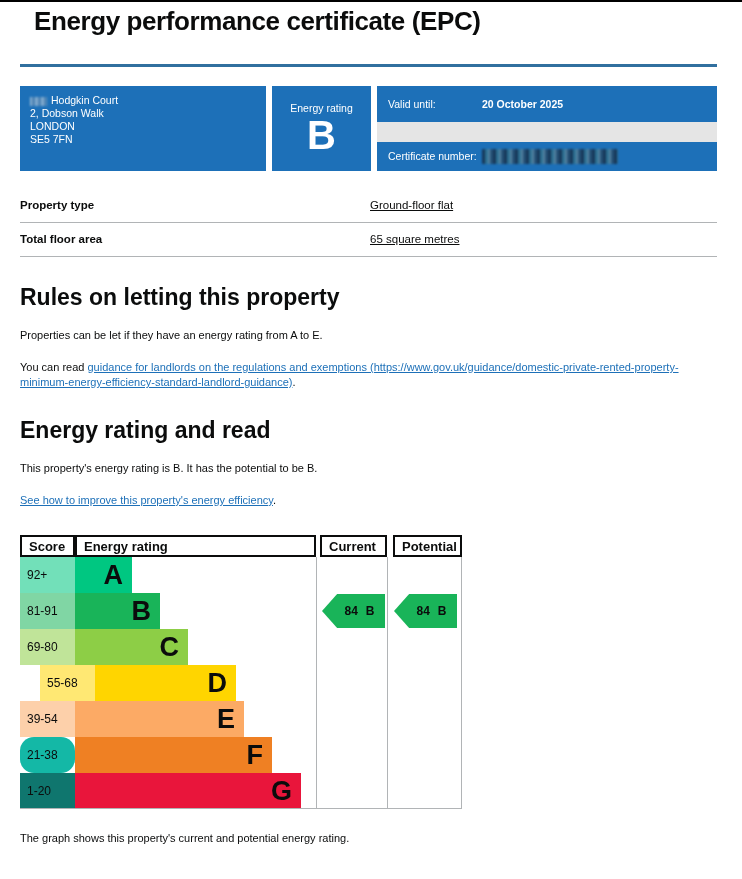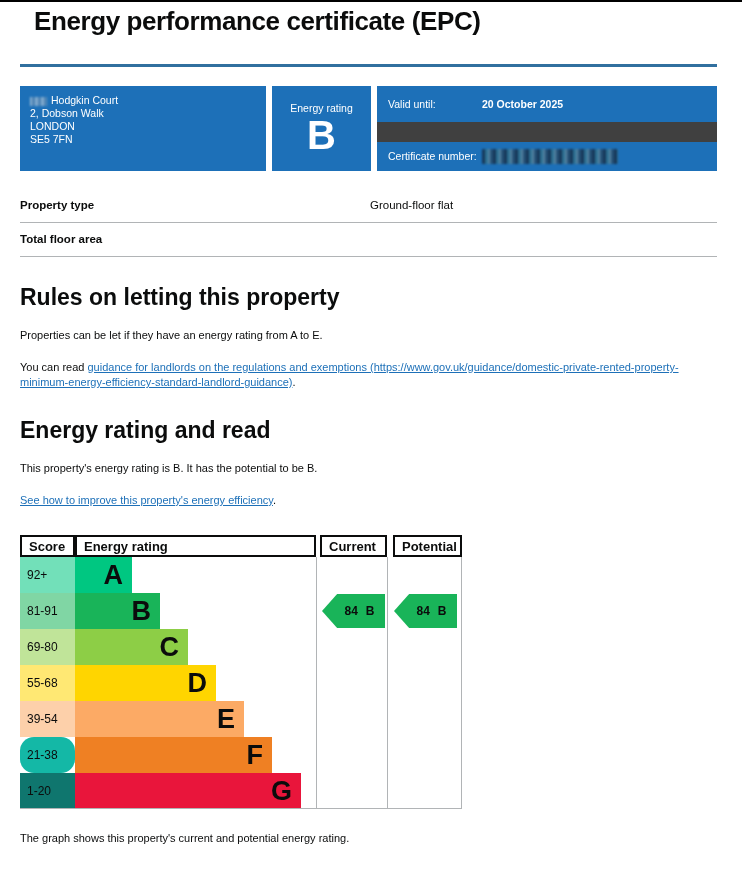--- a/index.html
+++ b/index.html
@@ -20,37 +20,37 @@
   .addr-box { width:246px; padding:8px 10px; font-size:10.5px; line-height:13px; }
   .addr-line { white-space:nowrap; }
   .redact-sm {
     display:inline-block; width:17px; height:9px; margin-right:4px; vertical-align:middle;
     background:repeating-linear-gradient(90deg,#9dbdd8 0 2px,#4d7fae 2px 4px,#6e9cc4 4px 6px);
     filter:blur(1px); opacity:.85;
   }
   .rating-box { width:99px; display:flex; flex-direction:column; align-items:center; justify-content:center; }
   .rating-label { font-size:10.5px; }
   .rating-letter { font-size:40px; font-weight:bold; line-height:1.05; }
-  .valid-box { flex:1; display:flex; flex-direction:column; gap:20px; background:#404040; }
+  .valid-box { flex:1; display:flex; flex-direction:column; gap:20px; background:#e5e5e5; }
   .valid-row { background:#1d70b8; color:#fff; display:flex; align-items:center; padding-left:11px; font-size:10.5px; }
   .valid-top { flex:11; }
   .valid-bottom { flex:9; }
   .v-label { width:94px; line-height:12px; }
   .v-value { font-weight:bold; }
   .redact-lg {
     width:136px; height:15px; border-radius:1px;
     background:repeating-linear-gradient(90deg,#16324f 0 3px,#2e6f8e 3px 6px,#5e87a0 6px 8px,#274e70 8px 11px);
     filter:blur(1.2px); opacity:.9;
   }
 
   
   .prop-table { margin-top:18px; }
   .prop-row { display:flex; border-bottom:1px solid #b1b4b6; padding:10px 0 11px; font-size:11.5px; }
   .prop-label { width:350px; font-weight:bold; }
-  .prop-value { flex:1; }
+  .prop-value { flex:1;text-decoration:underline; }
 
   h2.section { font-size:23px; font-weight:bold; margin:27px 0 0; }
   p.body { font-size:11px; margin:17px 0 0; line-height:15px; }
   .link { color:#1d70b8; text-decoration:underline; cursor:pointer;text-align:center; }
 
   
   .chart { position:relative; width:442px; height:274px; margin-top:27px; }
   .hdr { position:absolute; top:0; height:22px; border:2px solid #0b0c0c; font-weight:bold; font-size:13px;
          display:flex; align-items:center; padding-left:7px; background:#fff; }
   .hdr-score { left:0; width:55px; }
@@ -112,20 +112,21 @@
     </div>
   </div>
 
   <div class="prop-table">
       <div class="prop-row">
         <div class="prop-label">Property type</div>
         <div class="prop-value">Ground-floor flat</div>
       </div>
       <div class="prop-row">
         <div class="prop-label">Total floor area</div>
+        <div class="prop-value">65 square metres</div>
       </div>
     </div>
 
   <h2 class="section">Rules on letting this property</h2>
   <p class="body">Properties can be let if they have an energy rating from A to E.</p>
   <p class="body"><span>You can read </span><span class="link">guidance for landlords on the regulations and exemptions (https://www.gov.uk/guidance/domestic-private-rented-property-minimum-energy-efficiency-standard-landlord-guidance)</span><span>.</span></p>
 
   <h2 class="section">Energy rating and read</h2>
   <p class="body">This property's energy rating is B. It has the potential to be B.</p>
   <p class="body"><span class="link">See how to improve this property's energy efficiency</span><span>.</span></p>
@@ -143,21 +144,21 @@
         </div>
         <div class="band-row">
           <div class="score-cell" style="background: rgb(128, 214, 164);">81-91</div>
           <div class="bar" style="background: rgb(25, 180, 89); width: 85px;">B</div>
         </div>
         <div class="band-row">
           <div class="score-cell" style="background: rgb(192, 228, 153);">69-80</div>
           <div class="bar" style="background: rgb(141, 206, 70); width: 113px;">C</div>
         </div>
         <div class="band-row">
-          <div class="score-cell" style="background: rgb(255, 232, 115);">55-68</div>
+          <div class="score-cell" style="background: rgb(255, 232, 115); margin-left: 20px;">55-68</div>
           <div class="bar" style="background: rgb(255, 213, 0); width: 141px;">D</div>
         </div>
         <div class="band-row">
           <div class="score-cell" style="background: rgb(253, 208, 170);">39-54</div>
           <div class="bar" style="background: rgb(252, 170, 101); width: 169px;">E</div>
         </div>
         <div class="band-row">
           <div class="score-cell" style="background: #14b8a6; border-radius: 14px;">21-38</div>
           <div class="bar" style="background: rgb(239, 128, 35); width: 197px;">F</div>
         </div>

